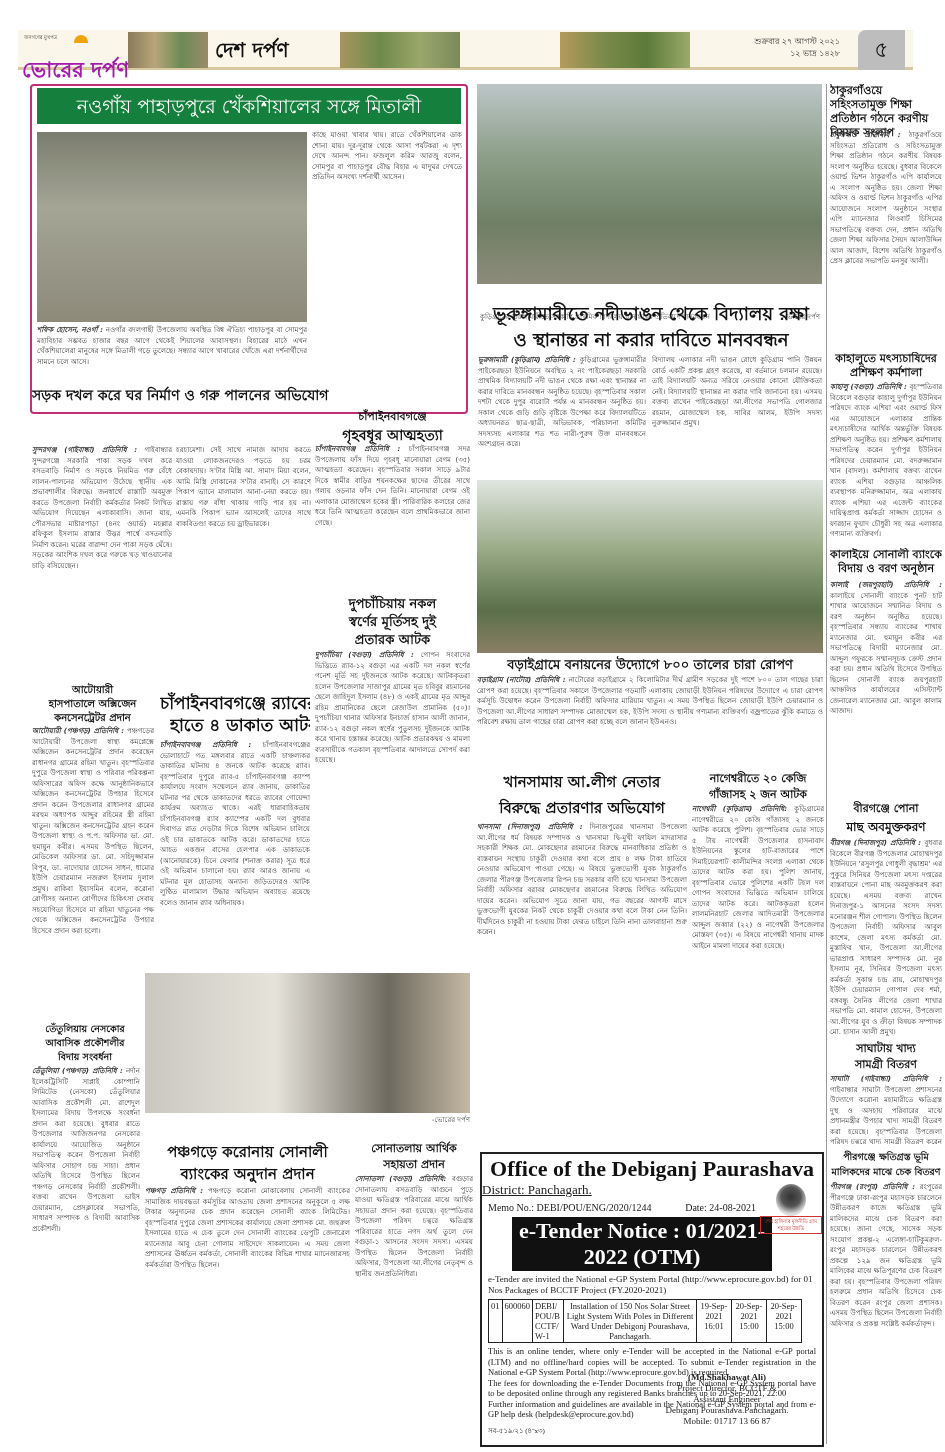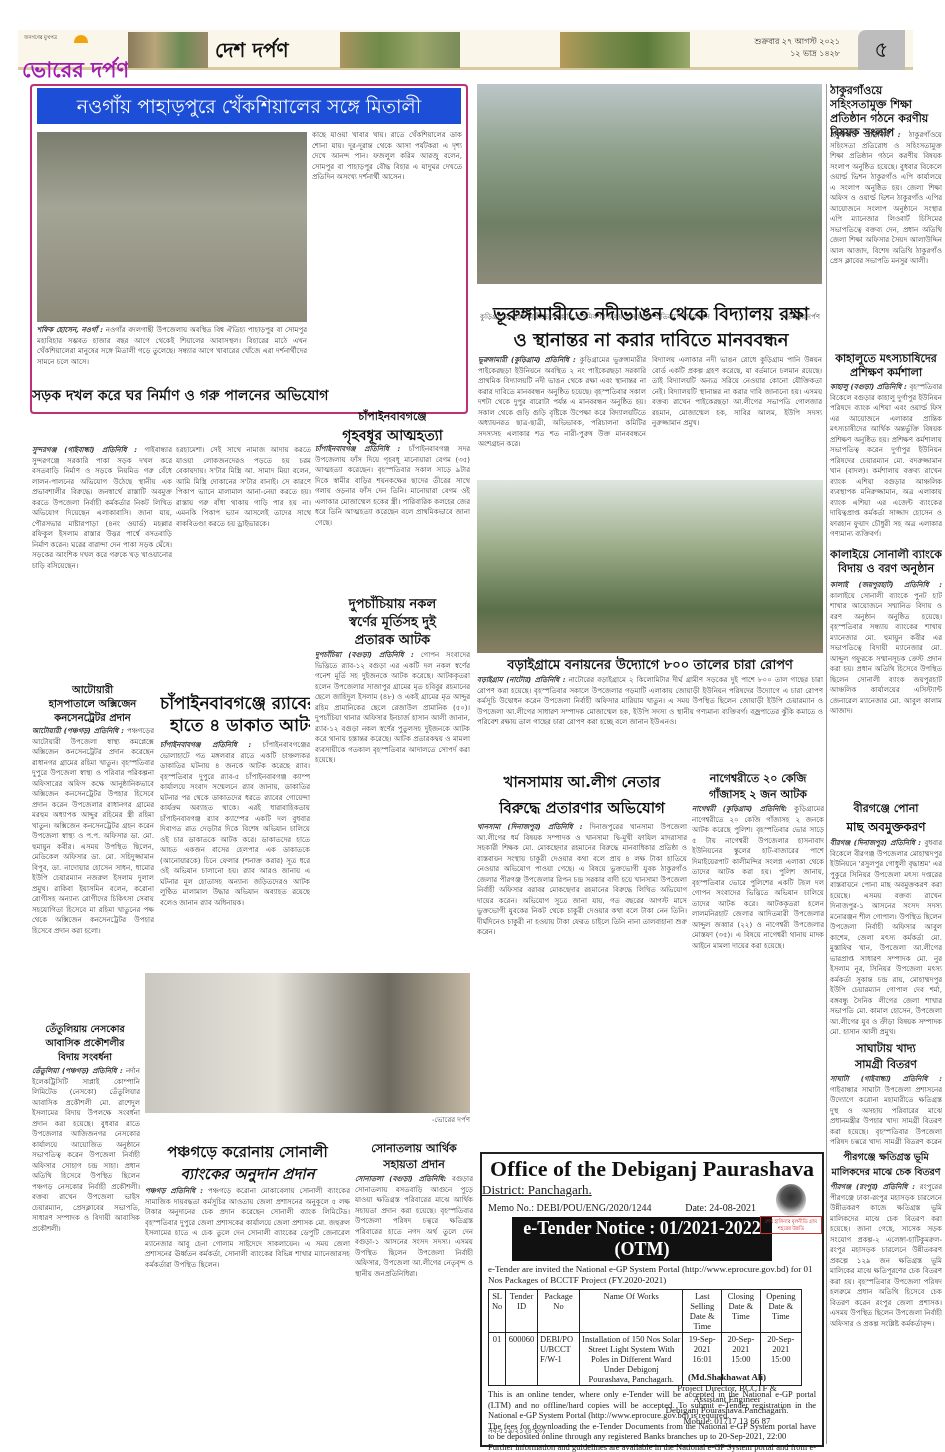--- a/index.html
+++ b/index.html
@@ -8,36 +8,36 @@
   .masthead { left: 18px; top: 30px; width: 895px; height: 40px; background: #fbf6ea; border-bottom: 3px solid #d9c9a0; }
   .logo { left: 20px; top: 32px; width: 100px; height: 36px; }
   .logo .tag { font-size: 5px; color: #333; position: absolute; left: 4px; top: 2px; }
   .logo .name { font-size: 21px; font-weight: bold; color: #a21caf; position: absolute; left: 2px; top: 10px; white-space: nowrap; margin-top: 12px; }
   .logo .sun { position: absolute; left: 54px; top: 3px; width: 14px; height: 8px; background: #f2a20c; border-radius: 8px 8px 0 0; }
   .photo-strip { background: linear-gradient(90deg,#8a7a5a,#b8a57a,#6d8a55,#9b8a6a); }
   .section-title { left: 215px; top: 32px; width: 100px; height: 36px; font-size: 20px; font-weight: bold; color: #111; line-height: 36px; white-space: nowrap; }
   .date { left: 730px; top: 36px; width: 110px; font-size: 8px; text-align: right; color: #333; line-height: 12px; }
   .page-num { left: 858px; top: 30px; width: 47px; height: 40px; background: #bdbdbd; font-size: 22px; text-align: center; line-height: 40px; color: #111; border-radius: 8px 0 0 0; }
   .top-box { left: 30px; top: 84px; width: 438px; height: 330px; border: 2px solid #c0307a; border-radius: 4px; }
-  .banner { left: 37px; top: 88px; width: 424px; height: 36px; background: #1d4ed8; color: #fff; font-size: 19px; line-height: 36px; text-align: center; white-space: nowrap; overflow: hidden; }
+  .banner { left: 37px; top: 88px; width: 424px; height: 36px; background: #15803d; color: #fff; font-size: 19px; line-height: 36px; text-align: center; white-space: nowrap; overflow: hidden; }
   .photo { background: #9aa38a; overflow: hidden; }
   .ph-foxes { left: 37px; top: 132px; width: 270px; height: 190px; background: linear-gradient(180deg,#7b7d6e 0%,#a4a595 40%,#8d8a7a 100%); }
   .ph-chain { left: 477px; top: 84px; width: 345px; height: 200px; background: linear-gradient(180deg,#bcc6c8 0%,#8ea08a 35%,#6f7f66 70%,#8d8b7a 100%); }
   .ph-plant { left: 477px; top: 480px; width: 346px; height: 173px; background: linear-gradient(180deg,#dfe6e0 0%,#9aab87 40%,#5a6f4a 75%,#8a7f66 100%); }
   .ph-bank { left: 145px; top: 973px; width: 325px; height: 140px; background: linear-gradient(90deg,#c9c7c0 0%,#e6e3da 40%,#6e6a60 75%,#c5b9a4 100%); }
   .caption { font-size: 7px; color: #444; line-height: 10px; }
   .text { font-size: 7px; line-height: 10.5px; color: #333; text-align: justify; overflow: hidden; }
   .text .lead { font-weight: bold; font-style: italic; }
   .h { color: #111; font-weight: bold; white-space: nowrap; overflow: hidden; }
   .h-c { text-align: center; }
   .tender { left: 480px; top: 1152px; width: 344px; height: 295px; border: 2px solid #222; background: #fff; font-family: "Liberation Serif", serif; }
   .tender .title { font-size: 22px; font-weight: bold; text-align: center; color: #111; margin-top: 2px; }
   .tender .district { font-size: 13px; text-decoration: underline; }
   .tender .memo { font-size: 10px; display: flex; justify-content: space-between; padding: 4px 6px 0 6px; width: 280px; }
-  .tender .notice { background: #111; color: #fff; font-size: 18px; font-weight: bold; text-align: center; margin: 4px 50px 0 30px; padding: 1px 0; }
+  .tender .notice { background: #111; color: #fff; font-size: 22px; font-weight: bold; text-align: center; margin: 4px 50px 0 30px; padding: 1px 0; }
   .tender .intro { font-size: 9px; padding: 3px 6px; line-height: 11px; }
   .tender table { border-collapse: collapse; margin: 0 6px; width: 314px; font-size: 8.5px; }
   .tender td, .tender th { border: 1px solid #222; padding: 1px 2px; vertical-align: top; font-weight: normal; text-align: center; line-height: 10px; }
   .tender .body { font-size: 8.5px; line-height: 10.5px; padding: 3px 6px; text-align: justify; }
   .tender .sign { font-size: 9px; text-align: center; line-height: 11px; position: absolute; left: 160px; top: 218px; width: 170px; }
   .tender .ref { position: absolute; left: 6px; bottom: 8px; font-size: 7px; }
   .hasina { position: absolute; left: 278px; top: 30px; width: 62px; height: 46px; }
   .hasina .portrait { width: 30px; height: 32px; margin-left: 16px; background: radial-gradient(circle at 50% 40%,#333 0%,#555 40%,#ddd 70%); border-radius: 50%; }
   .hasina .lbl { font-size: 5px; border: 1px solid #c33; color: #c33; text-align: center; line-height: 7px; padding: 1px; }
   .rule-v { background: #999; width: 1px; }
@@ -173,21 +173,21 @@
 <div class="abs text" style="left:32px;top:1066px;width:108px;height:380px;">
   <span class="lead">তেঁতুলিয়া (পঞ্চগড়) প্রতিনিধি :</span>
   <span>নর্দান ইলেকট্রিসিটি সাপ্লাই কোম্পানি লিমিটেড (নেসকো) তেঁতুলিয়ার আবাসিক প্রকৌশলী মো. রাশেদুল ইসলামের বিদায় উপলক্ষে সংবর্ধনা প্রদান করা হয়েছে। বুধবার রাতে উপজেলার আজিজনগর নেসকোর কার্যালয়ে আয়োজিত অনুষ্ঠানে সভাপতিত্ব করেন উপজেলা নির্বাহী অফিসার সোহাগ চন্দ্র সাহা। প্রধান অতিথি হিসেবে উপস্থিত ছিলেন পঞ্চগড় নেসকোর নির্বাহী প্রকৌশলী। বক্তব্য রাখেন উপজেলা ভাইস চেয়ারম্যান, প্রেসক্লাবের সভাপতি, সাধারণ সম্পাদক ও বিদায়ী আবাসিক প্রকৌশলী।</span>
 </div>
 
 <div class="abs photo ph-bank"></div>
 <div class="abs caption" style="left:145px;top:1115px;width:325px;">
   <span style="float:right">-ভোরের দর্পণ</span>
 </div>
 <div class="abs h h-c" style="left:145px;top:1140px;width:205px;font-size:15px;">পঞ্চগড়ে করোনায় সোনালী</div>
-<div class="abs h h-c" style="left:145px;top:1162px;width:205px;font-size:15px;font-style:italic;">ব্যাংকের অনুদান প্রদান</div>
+<div class="abs h h-c" style="left:145px;top:1162px;width:205px;font-size:15px;">ব্যাংকের অনুদান প্রদান</div>
 <div class="abs text" style="left:145px;top:1186px;width:205px;height:258px;">
   <span class="lead">পঞ্চগড় প্রতিনিধি :</span>
   <span>পঞ্চগড়ে করোনা মোকাবেলায় সোনালী ব্যাংকের সামাজিক দায়বদ্ধতা কর্মসূচির আওতায় জেলা প্রশাসনের অনুকূলে ৫ লক্ষ টাকার অনুদানের চেক প্রদান করেছেন সোনালী ব্যাংক লিমিটেড। বৃহস্পতিবার দুপুরে জেলা প্রশাসকের কার্যালয়ে জেলা প্রশাসক মো. জহুরুল ইসলামের হাতে এ চেক তুলে দেন সোনালী ব্যাংকের ডেপুটি জেনারেল ম্যানেজার আবু হেনা গোলাম সাইদেদে সাকলায়েন। এ সময় জেলা প্রশাসনের ঊর্ধ্বতন কর্মকর্তা, সোনালী ব্যাংকের বিভিন্ন শাখার ম্যানেজারসহ কর্মকর্তারা উপস্থিত ছিলেন।</span>
 </div>
 
 <div class="abs h h-c" style="left:355px;top:1140px;width:118px;font-size:11px;">সোনাতলায় আর্থিক</div>
 <div class="abs h h-c" style="left:355px;top:1156px;width:118px;font-size:11px;">সহায়তা প্রদান</div>
 <div class="abs text" style="left:355px;top:1174px;width:118px;height:270px;">
   <span class="lead">সোনাতলা (বগুড়া) প্রতিনিধি:</span>
   <span>বগুড়ার সোনাতলায় বসতবাড়ি আগুনে পুড়ে যাওয়া ক্ষতিগ্রস্ত পরিবারের মাঝে আর্থিক সহায়তা প্রদান করা হয়েছে। বৃহস্পতিবার উপজেলা পরিষদ চত্বরে ক্ষতিগ্রস্ত পরিবারের হাতে নগদ অর্থ তুলে দেন বগুড়া-১ আসনের সংসদ সদস্য। এসময় উপস্থিত ছিলেন উপজেলা নির্বাহী অফিসার, উপজেলা আ.লীগের নেতৃবৃন্দ ও স্থানীয় জনপ্রতিনিধিরা।</span>
@@ -222,29 +222,20 @@
     <span>Date: 24-08-2021</span>
   </div>
   <div class="hasina">
     <div class="portrait"></div>
     <div class="lbl">শেখ হাসিনার মূলনীতি গ্রাম শহরের উন্নতি</div>
   </div>
   <div class="notice">e-Tender Notice : 01/2021-2022 (OTM)</div>
   <div class="intro">e-Tender are invited the National e-GP System Portal (http://www.eprocure.gov.bd) for 01 Nos Packages of BCCTF Project (FY.2020-2021)</div>
   <table>
     <tbody>
-        <tr>
-      <th>SL No</th>
-      <th>Tender ID</th>
-      <th>Package No</th>
-      <th>Name Of Works</th>
-      <th>Last Selling Date &amp; Time</th>
-      <th>Closing Date &amp; Time</th>
-      <th>Opening Date &amp; Time</th>
-    </tr>
     <tr>
       <td>01</td>
       <td>600060</td>
       <td style="text-align:left;word-break:break-all;">DEBI/POU/BCCTF/W-1</td>
       <td>Installation of 150 Nos Solar Street Light System With Poles in Different Ward Under Debigonj Pourashava, Panchagarh.</td>
       <td>19-Sep-2021 16:01</td>
       <td>20-Sep-2021 15:00</td>
       <td>20-Sep-2021 15:00</td>
     </tr>
   </tbody>

